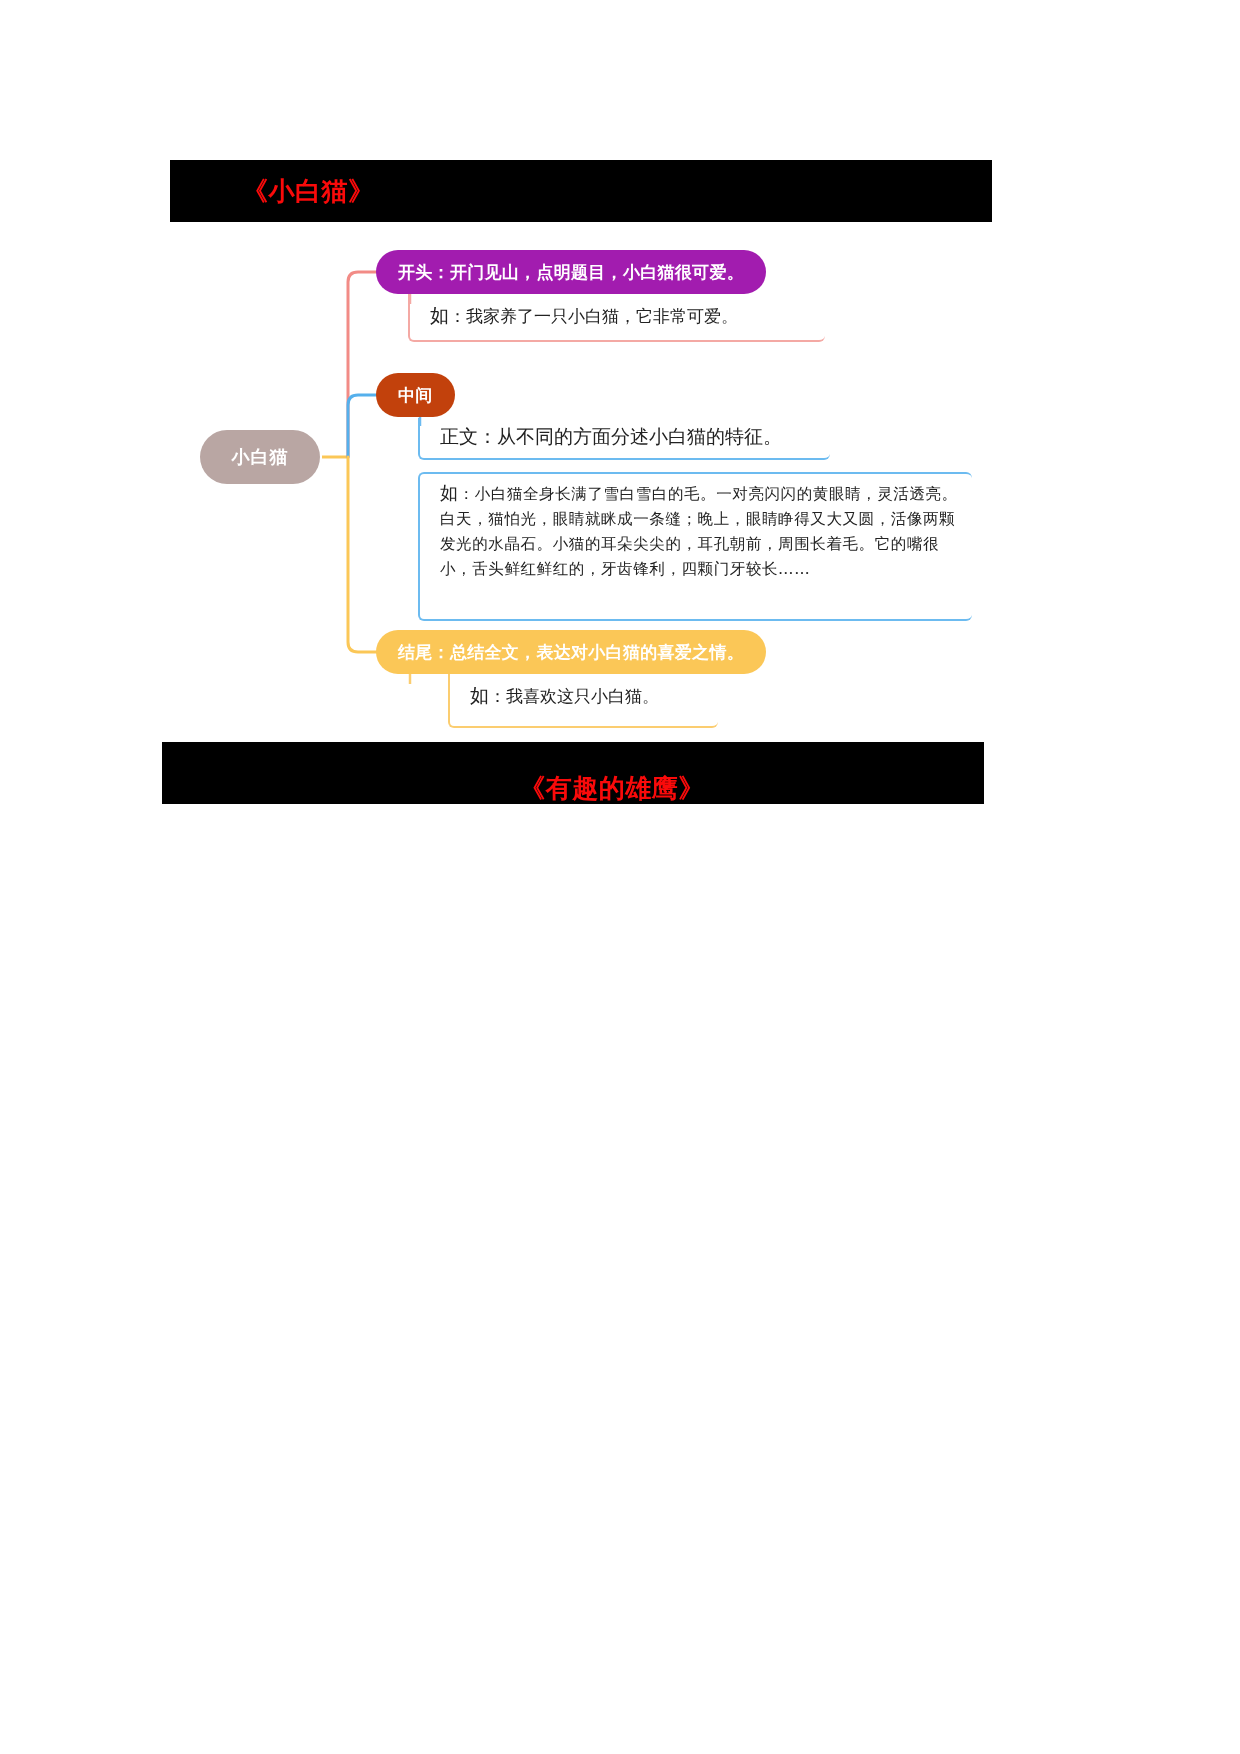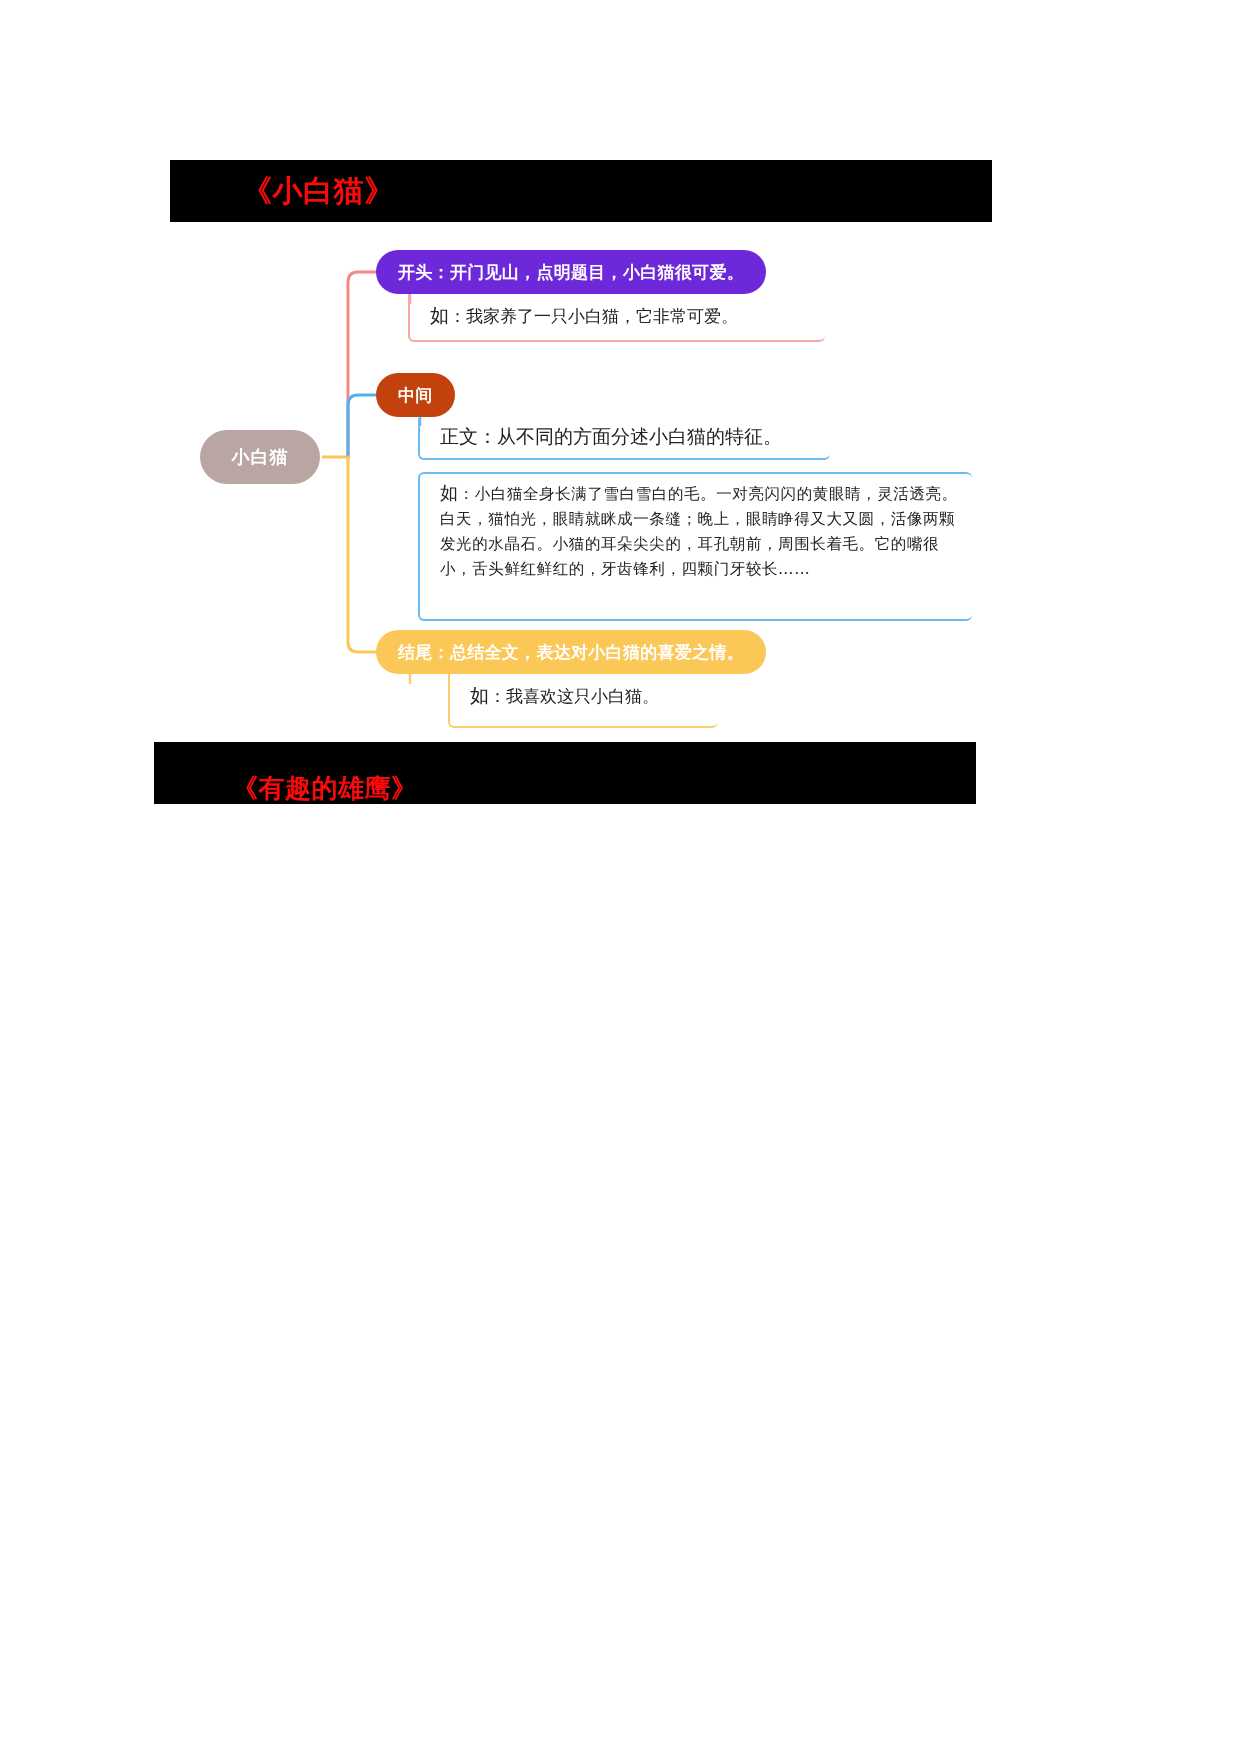--- a/index.html
+++ b/index.html
@@ -37,29 +37,30 @@
     white-space: nowrap;
   }
 
   #banner-top {
     left: 170px;
     top: 160px;
     width: 822px;
     height: 62px;
   }
   #banner-top .banner-title {
-    font-size: 30px;
+    font-size: 26px;
     margin-left: 72px;
   }
 
   #banner-bottom {
-    left: 154px;
+    left: 162px;
     top: 742px;
     width: 822px;
     height: 62px;
+    justify-content: center;
   }
   #banner-bottom .banner-title {
     font-size: 26px;
     margin-left: 78px;
     margin-top: 30px;
   }
 
   
   #mindmap {
     position: absolute;
@@ -102,21 +103,21 @@
     align-items: center;
     color: #ffffff;
     font-weight: bold;
     font-size: 17px;
     letter-spacing: 0.3px;
     padding: 0 22px;
     height: 44px;
     box-sizing: border-box;
     white-space: nowrap;
   }
-  .pill.red    { background: #6d28d9; }
+  .pill.red    { background: #a21caf; }
   .pill.blue   { background: #c2410c; }
   .pill.yellow { background: #fbc757; }
 
   #pill-start { left: 376px; top: 20px; }
   #pill-mid   { left: 376px; top: 143px; }
   #pill-end   { left: 376px; top: 400px; }
 
   
   .detail {
     position: absolute;

